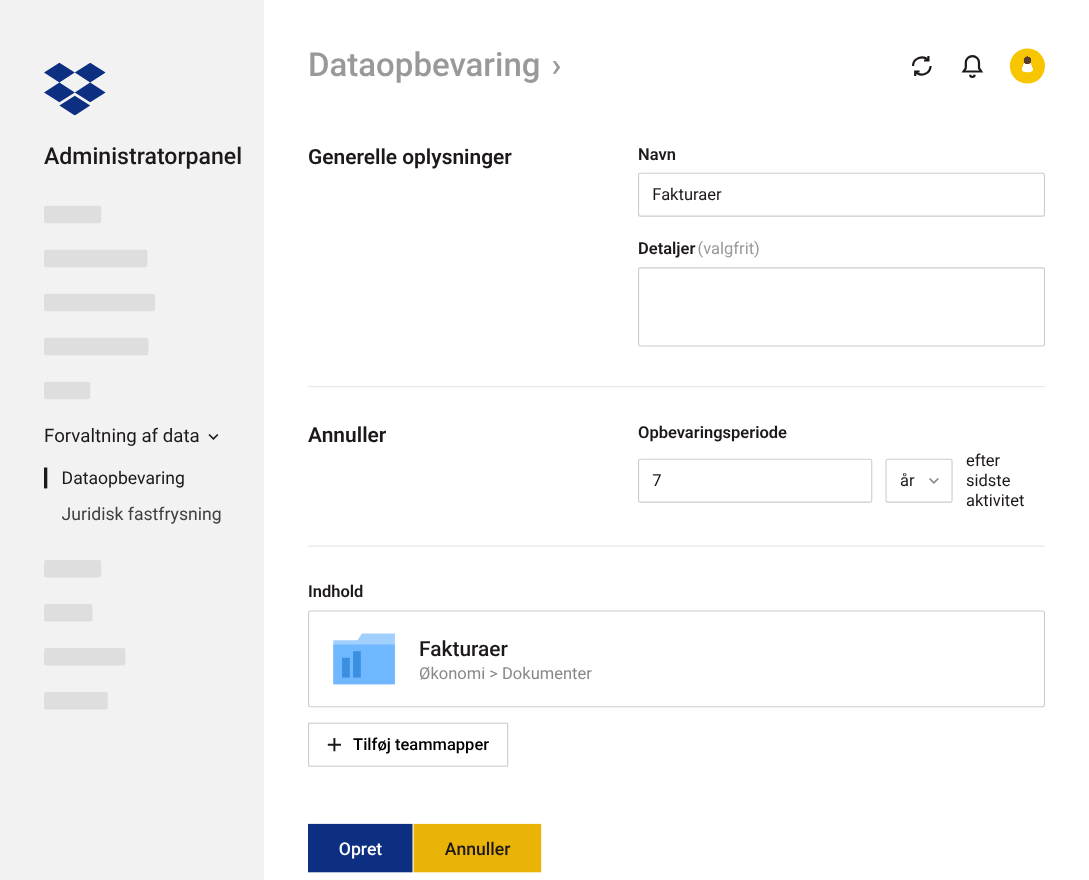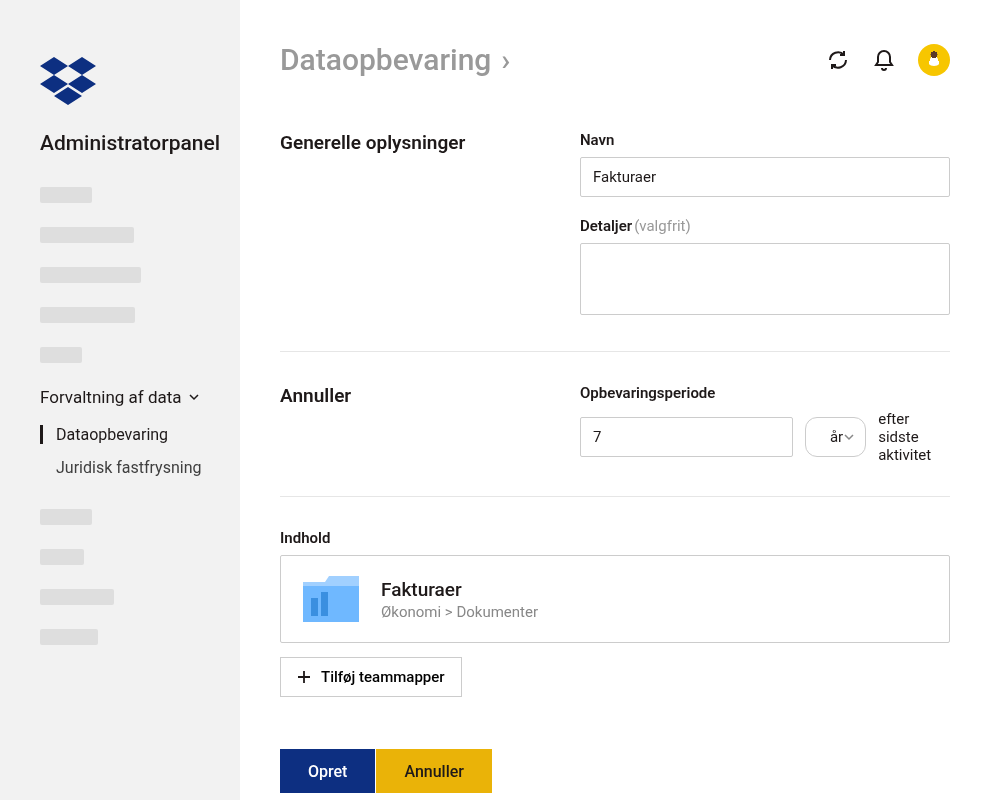--- a/index.html
+++ b/index.html
@@ -174,24 +174,24 @@
       align-items: center;
       gap: 12px;
     }
     .period-num {
       width: 110px;
     }
     .period-unit {
       width: 92px;
       height: 40px;
       border: 1px solid #ccc;
-      border-radius: 12px;
-      display: flex;
-      align-items: center;
-      justify-content: flex-end;
+      border-radius: 2px;
+      display: flex;
+      align-items: center;
+      justify-content: space-between;
       padding: 0 10px 0 12px;
       font-size: 15px;
       cursor: pointer;
     }
     .after-text {
       font-size: 15px;
       color: #1e1919;
     }
     .folder-card {
       border: 1px solid #ccc;

